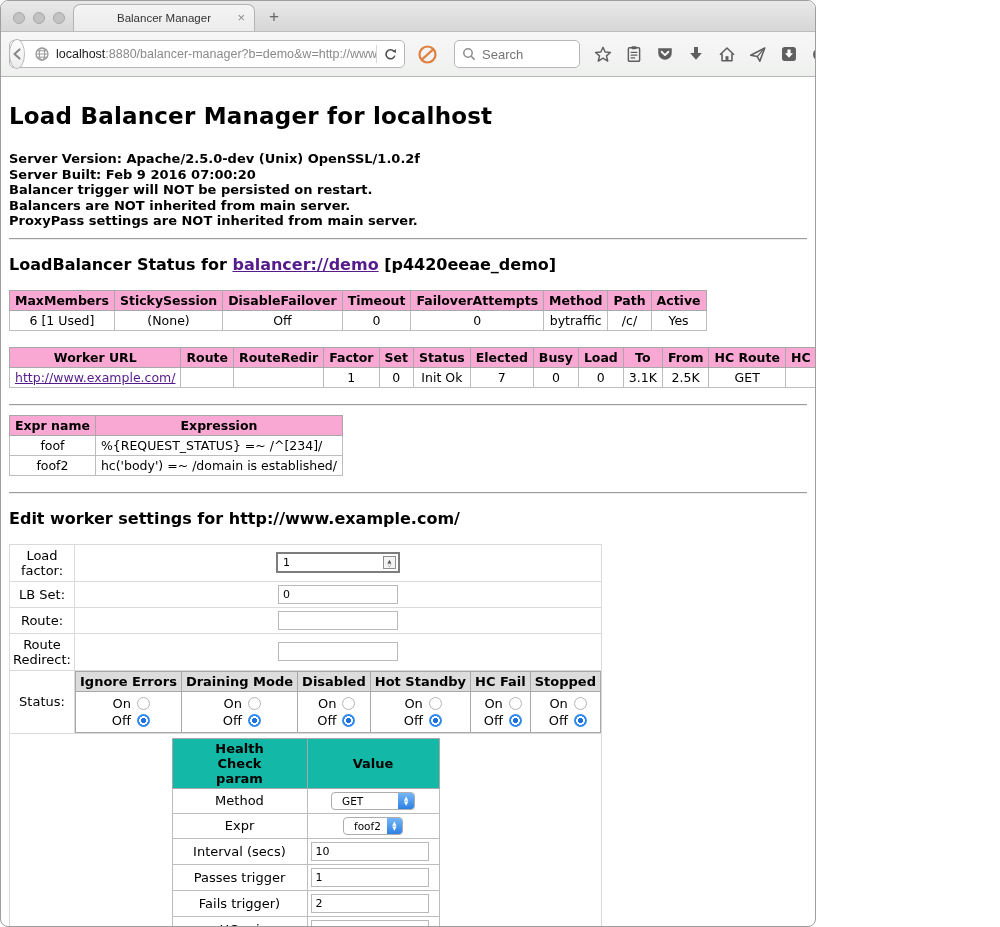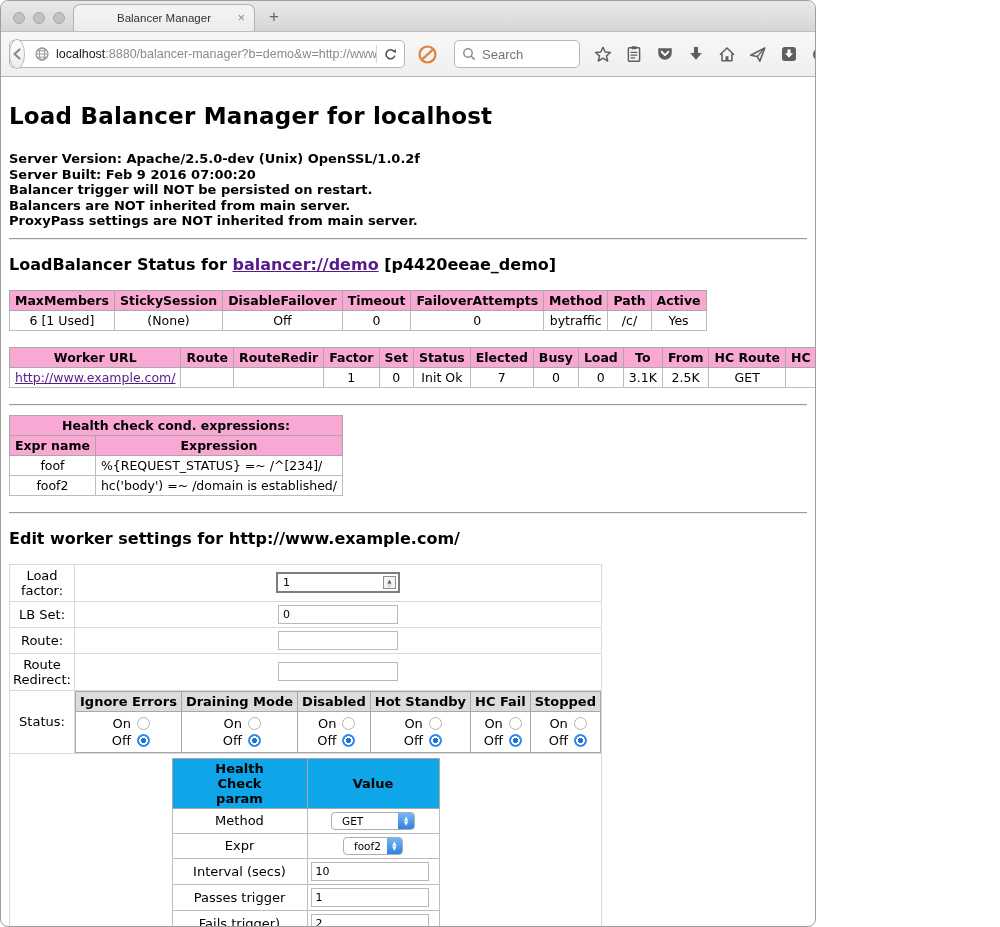--- a/index.html
+++ b/index.html
@@ -98,21 +98,21 @@
   table.statustbl td { border:1px solid #a8a8a8; padding:3px 2px;margin-left:22px; }
   .radioline { display:flex; align-items:center; justify-content:center; gap:6px; line-height:17px; }
   .radioline .rlab { width:24px; text-align:right; }
   .radio { width:13px; height:13px; border-radius:50%; background:#fff; border:1px solid #b4b4b4; display:inline-block; }
   .radio.checked {
     border:none;
     background: radial-gradient(circle, #1e6fe0 0 2.4px, #ffffff 2.7px 4.2px, #2f8af0 4.5px 6.5px);
   }
 
   table.hctbl { border-collapse:collapse; border:1px solid #8f8f8f; margin:2px auto; font-size:13px; width:268px; }
-  table.hctbl th { background:#0ea5e9; border:1px solid #a8a8a8; font-weight:bold; padding:2px 22px; }
+  table.hctbl th { background:#14b8a6; border:1px solid #a8a8a8; font-weight:bold; padding:2px 22px; }
   table.hctbl td { border:1px solid #bdbdbd; padding:3px 3px; text-align:center; }
   table.hctbl td.vcell { width:132px; }
   table.hctbl td.vcell.lft { text-align:left; }
 
   .macselect {
     display:inline-flex; align-items:center; border:1px solid #abadb0; border-radius:4px;
     background:#fff; height:18px; font-size:10.5px; color:#000; overflow:hidden; vertical-align:middle;
   }
   .macselect .seltext { padding:0 6px 0 10px; flex:1; text-align:left; }
   .macselect .stepper {
@@ -352,23 +352,20 @@
         <td></td>
 
       </tr>
     </tbody>
       </table>
 
     <hr class="rule">
 
     <table class="datatbl" style="margin-top:5px;">
       <tbody>
-          <tr>
-            <th colspan="2">Health check cond. expressions:</th>
-          </tr>
       <tr>
         <th>Expr name</th>
         <th>Expression</th>
       </tr>
       <tr>
         <td>foof</td>
         <td class="lft">%{REQUEST_STATUS} =~ /^[234]/</td>
       </tr>
       <tr>
         <td>foof2</td>

